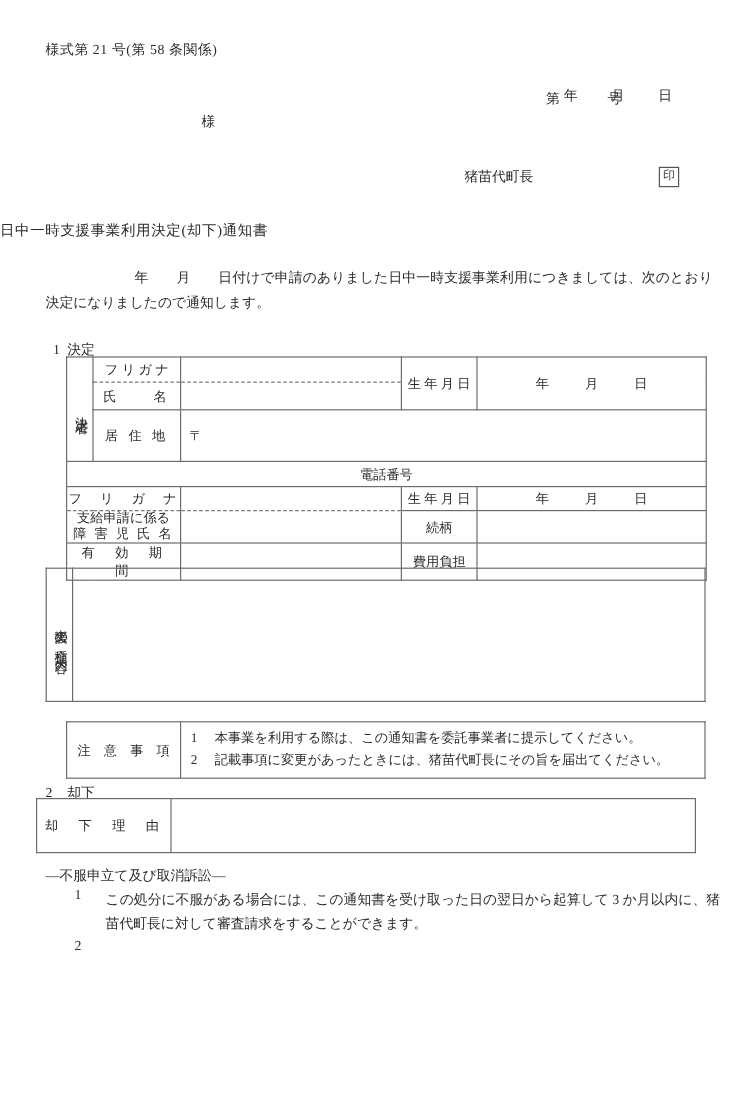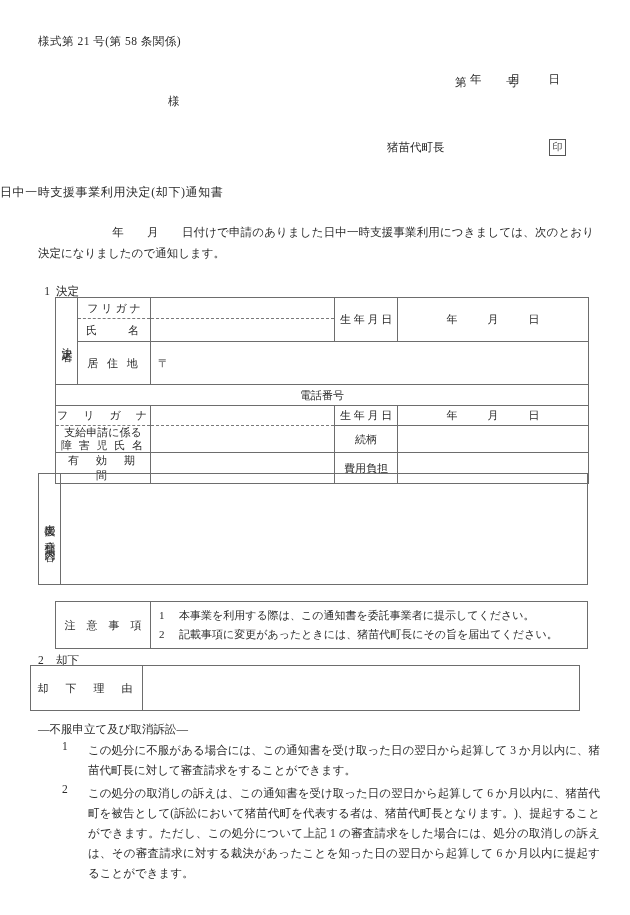--- a/index.html
+++ b/index.html
@@ -363,17 +363,16 @@
   </table>
 
   <div class="abs" id="appeal-block">
     <div id="appeal-title">―不服申立て及び取消訴訟―</div>
     <div class="appeal-item">
       <span class="appeal-num">1</span>
       <span class="appeal-text">この処分に不服がある場合には、この通知書を受け取った日の翌日から起算して 3 か月以内に、猪苗代町長に対して審査請求をすることができます。</span>
     </div>
     <div class="appeal-item">
       <span class="appeal-num">2</span>
-      <span class="appeal-text">この処分の取消しの訴えは、この通知書を受け取った日の翌日から起算して 6 か月以内に、猪苗代町を被告として(訴訟において猪苗代町を代表する者は、猪苗代町長となります。)、提起することができます。ただし、この処分について上記 1 の審査請求をした場合には、処分の取消しの訴えは、その審査請求に対する裁決があったことを知った日の翌日から起算して 6 か月以内に提起することができます。</span>
     </div>
   </div>
 
 </div>
 
 </body></html>

